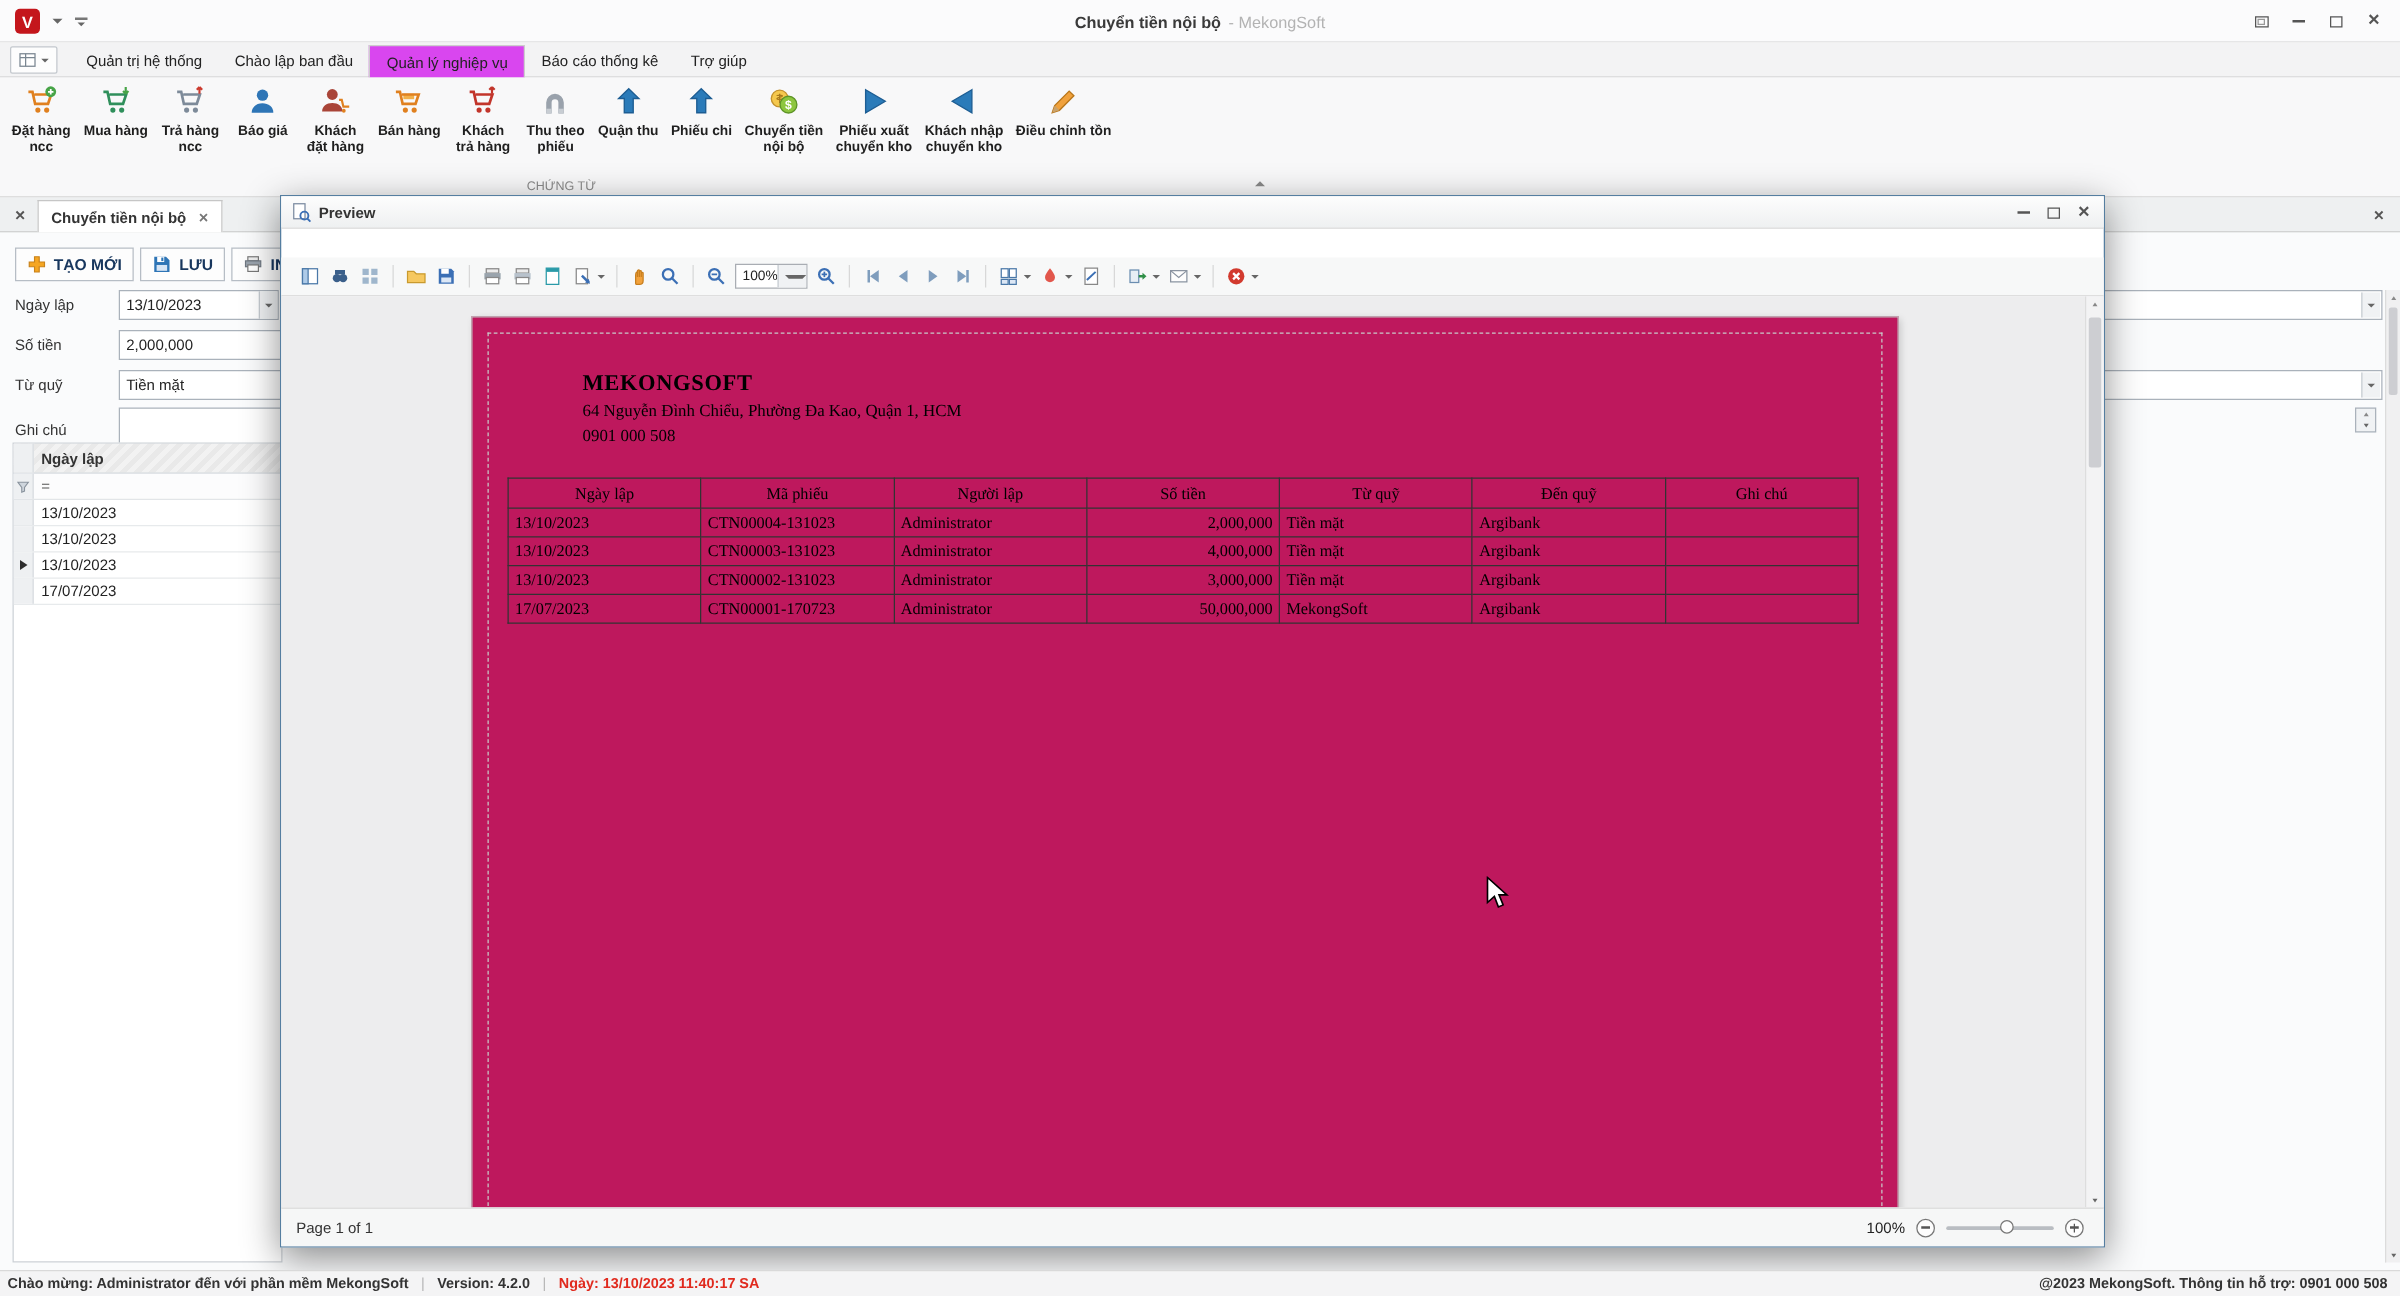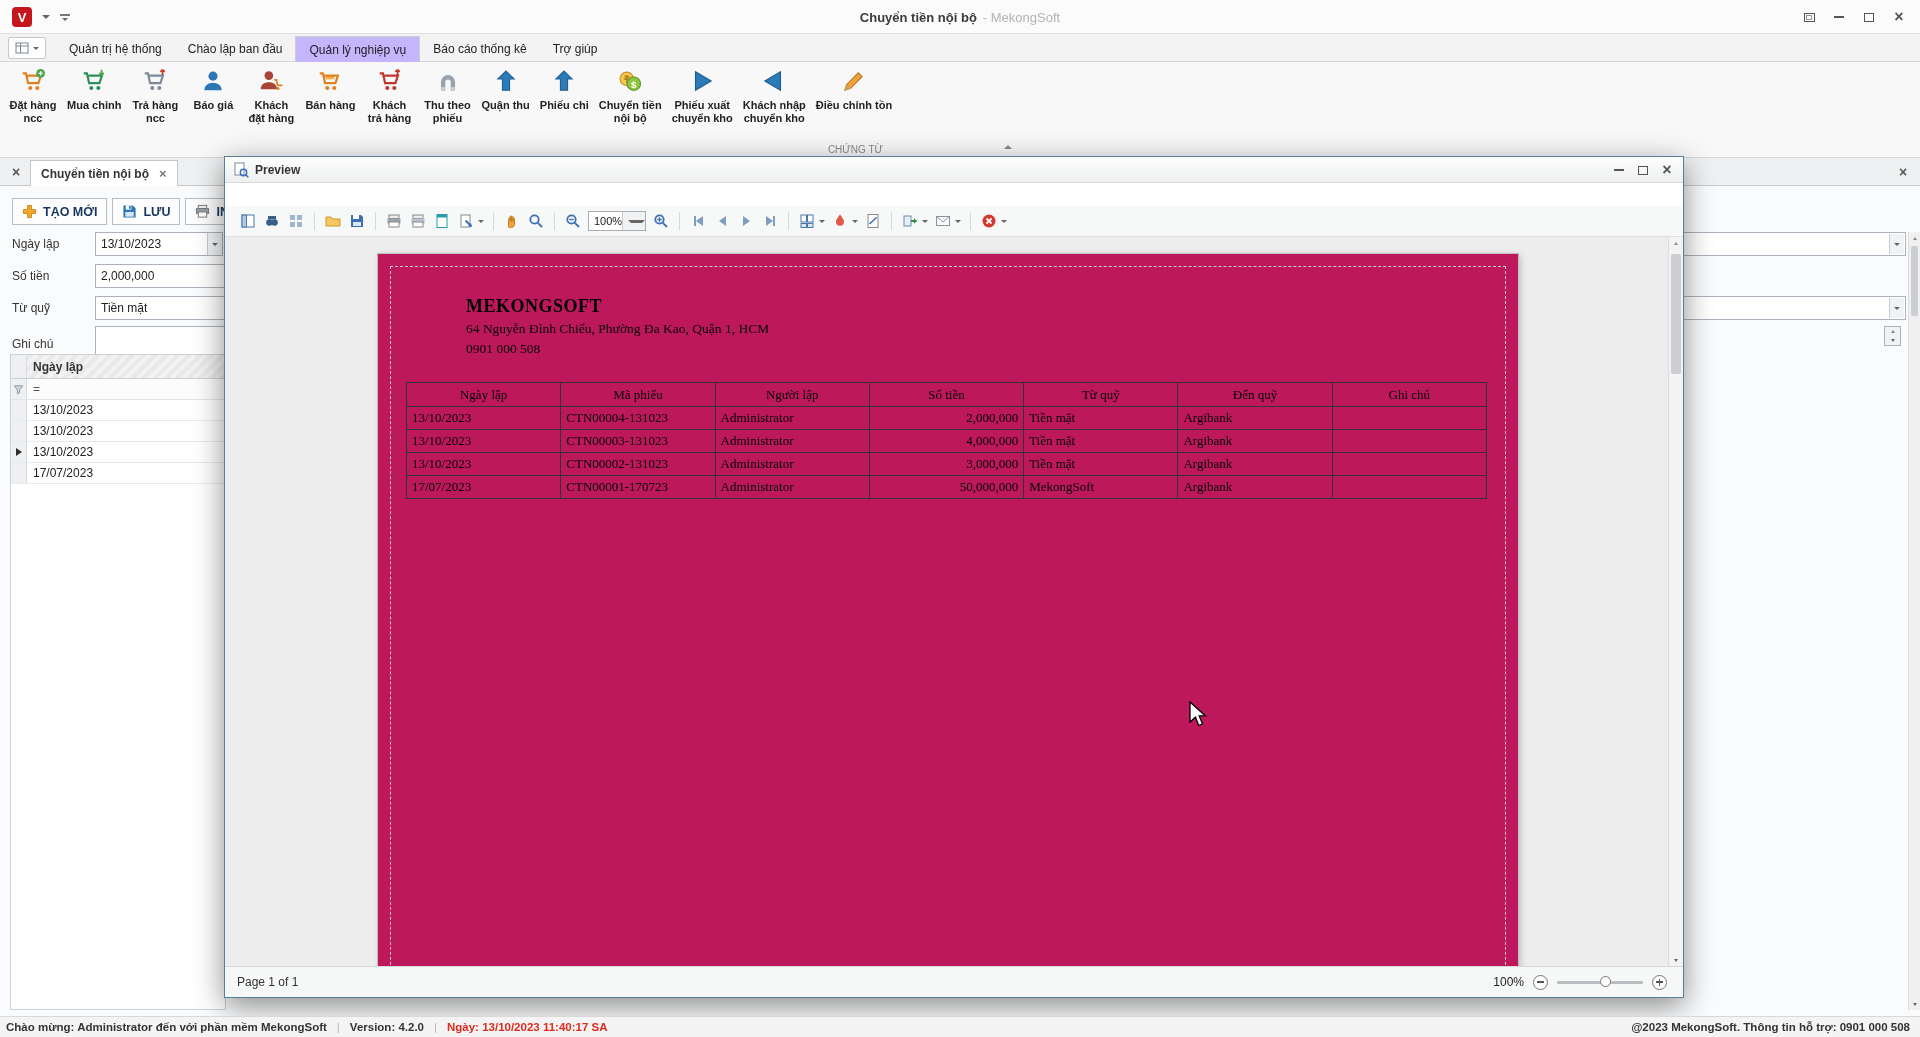--- a/index.html
+++ b/index.html
@@ -20,30 +20,30 @@
 .winbtn{width:30px;height:26px;display:flex;align-items:center;justify-content:center}
 .ic-min{width:10px;height:2px;background:#555}
 .ic-max{width:10px;height:9px;border:1.5px solid #555}
 .ic-full{width:11px;height:9px;border:1.5px solid #555;position:relative}
 .ic-full:after{content:"";position:absolute;left:1px;top:1px;width:4px;height:3px;border:1px solid #999}
 .ic-close{font-size:16px;color:#555;line-height:1;font-weight:bold}
 
 #ribbontabs{position:absolute;top:34px;left:0;width:100%;height:28px;background:#f3f3f4;border-bottom:1px solid #d8d8d8;display:flex;align-items:flex-end;padding-left:8px}
 .appmenu{height:22px;margin-bottom:2px;margin-right:10px;border:1px solid #c3c8cd;background:#fdfdfd;border-radius:2px;display:flex;align-items:center;gap:4px;padding:0 6px}
 .rtab{height:25px;padding:0 13px;display:flex;align-items:center;font-size:12px;color:#222}
-.rtab.active{background:#c4b5fd;border:1px solid #cdcdcd;border-bottom:none;margin-bottom:-1px;height:26px}
+.rtab.active{background:#d946ef;border:1px solid #cdcdcd;border-bottom:none;margin-bottom:-1px;height:26px}
 
 #ribbonbar{position:absolute;top:62px;left:0;width:100%;height:96px;background:#f8f8f9;border-bottom:1px solid #d5d5d5}
 .rgroup{position:absolute;left:4px;top:0;height:95px;padding-bottom:16px}
 .rbtns{display:flex;align-items:flex-start;height:78px}
 .rbtn{min-width:58px;padding:3px 5px 0 5px;display:flex;flex-direction:column;align-items:center;border-radius:3px}
 .rbic{height:32px;display:flex;align-items:center;justify-content:center}
 .rbl{text-align:center;font-size:11px;font-weight:bold;color:#1f1f1f;line-height:13px;margin-top:2px}
 .rbl span{display:block;white-space:nowrap}
-.rgroup-label{position:absolute;left:0;right:14px;bottom:2px;text-align:right;font-size:10px;color:#8a8a8a}
+.rgroup-label{position:absolute;left:0;right:0;bottom:2px;text-align:center;font-size:10px;color:#8a8a8a}
 .ribbon-collapse{position:absolute;left:1000px;bottom:4px;width:16px;height:12px;display:flex;align-items:center;justify-content:center}
 
 #tabbar{position:absolute;top:158px;left:0;width:100%;height:28px;background:#eef0f1;border-bottom:1px solid #c9c9c9}
 .tab-close-all{position:absolute;left:6px;top:5px;width:20px;height:18px;display:flex;align-items:center;justify-content:center;color:#555;font-size:14px;font-weight:bold}
 .doctab{position:absolute;left:30px;top:2px;height:26px;background:#fff;border:1px solid #c6c6c6;border-bottom:none;display:flex;align-items:center;gap:10px;padding:0 10px;font-weight:bold;color:#333}
 .tabx{color:#777;font-size:13px;font-weight:bold}
 .tabbar-right-x{position:absolute;right:8px;top:5px;width:18px;height:18px;display:flex;align-items:center;justify-content:center;color:#555;font-size:14px;font-weight:bold}
 
 #workspace{position:absolute;top:186px;left:0;right:0;bottom:21px;background:#fafbfc}
 .form-actions{position:absolute;left:12px;top:12px;display:flex;gap:5px}
@@ -201,21 +201,21 @@
         <div class="rbtn">
           <div class="rbic">
               <svg width="26" height="26" viewBox="0 0 24 24">
                 <path d="M2.5 5h3l2 9h9.5l2.3-7H7" fill="none" stroke="#2f8f5b" stroke-width="2"></path>
                 <circle cx="9.5" cy="18.5" r="1.9" fill="#2f8f5b"></circle>
                 <circle cx="16" cy="18.5" r="1.9" fill="#2f8f5b"></circle>
                 <path d="M19 1.5v5M19 6.5l-2-2M19 6.5l2-2" stroke="#47a447" stroke-width="1.6" fill="none"></path>
               </svg>
             </div>
           <div class="rbl">
-              <span>Mua chỉnh</span>
+              <span>Mua hàng</span>
               <span></span>
             </div>
         </div>
         <div class="rbtn">
           <div class="rbic">
               <svg width="26" height="26" viewBox="0 0 24 24">
                 <path d="M2.5 5h3l2 9h9.5l2.3-7H7" fill="none" stroke="#7d8a99" stroke-width="2"></path>
                 <circle cx="9.5" cy="18.5" r="1.9" fill="#7d8a99"></circle>
                 <circle cx="16" cy="18.5" r="1.9" fill="#7d8a99"></circle>
                 <path d="M19 6.5v-5M19 1.5l-2 2M19 1.5l2 2" stroke="#cc3b2f" stroke-width="1.6" fill="none"></path>

